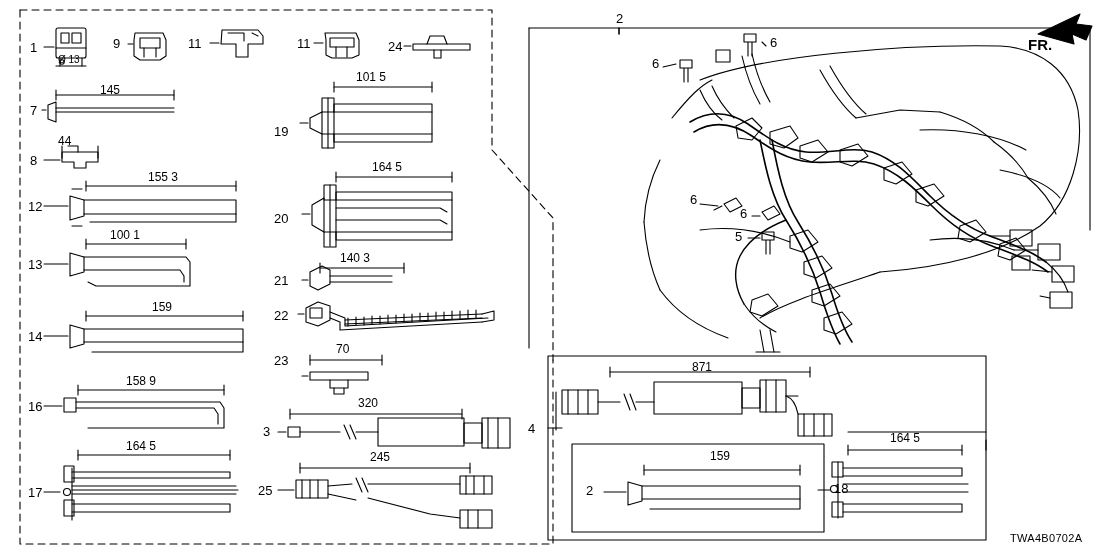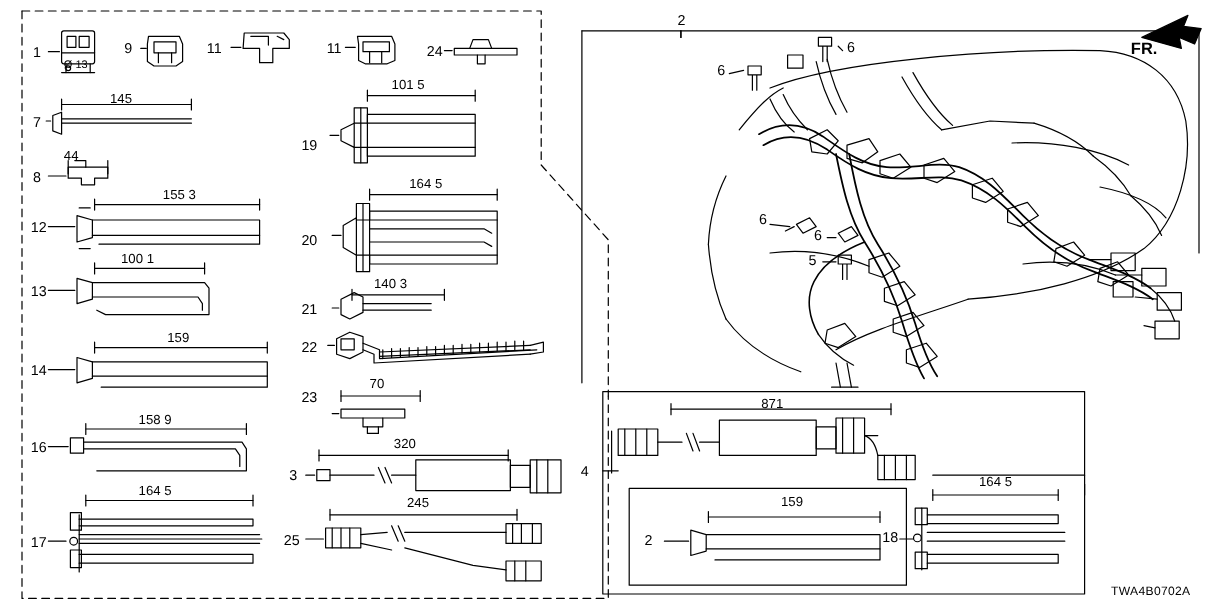--- a/index.html
+++ b/index.html
@@ -366,21 +366,21 @@
 <div class="num" style="left:263px;top:424px;">3</div>
 <div class="num" style="left:258px;top:483px;">25</div>
 <div class="num" style="left:616px;top:11px;">2</div>
 <div class="num" style="left:770px;top:35px;">6</div>
 <div class="num" style="left:652px;top:56px;">6</div>
 <div class="num" style="left:690px;top:192px;">6</div>
 <div class="num" style="left:740px;top:206px;">6</div>
 <div class="num" style="left:735px;top:229px;">5</div>
 <div class="num" style="left:528px;top:421px;">4</div>
 <div class="num" style="left:586px;top:483px;">2</div>
-<div class="num" style="left:802px;top:481px;">18</div>
+<div class="num" style="left:802px;top:481px;padding-left:32px;">18</div>
 
 <div class="dim" style="left:100px;top:83px;">145</div>
 <div class="dim" style="left:58px;top:134px;">44</div>
 <div class="dim" style="left:124px;top:170px;margin-left:24px;">155 3</div>
 <div class="dim" style="left:110px;top:228px;">100 1</div>
 <div class="dim" style="left:152px;top:300px;">159</div>
 <div class="dim" style="left:126px;top:374px;">158 9</div>
 <div class="dim" style="left:126px;top:439px;">164 5</div>
 <div class="dim" style="left:356px;top:70px;">101 5</div>
 <div class="dim" style="left:372px;top:160px;">164 5</div>

